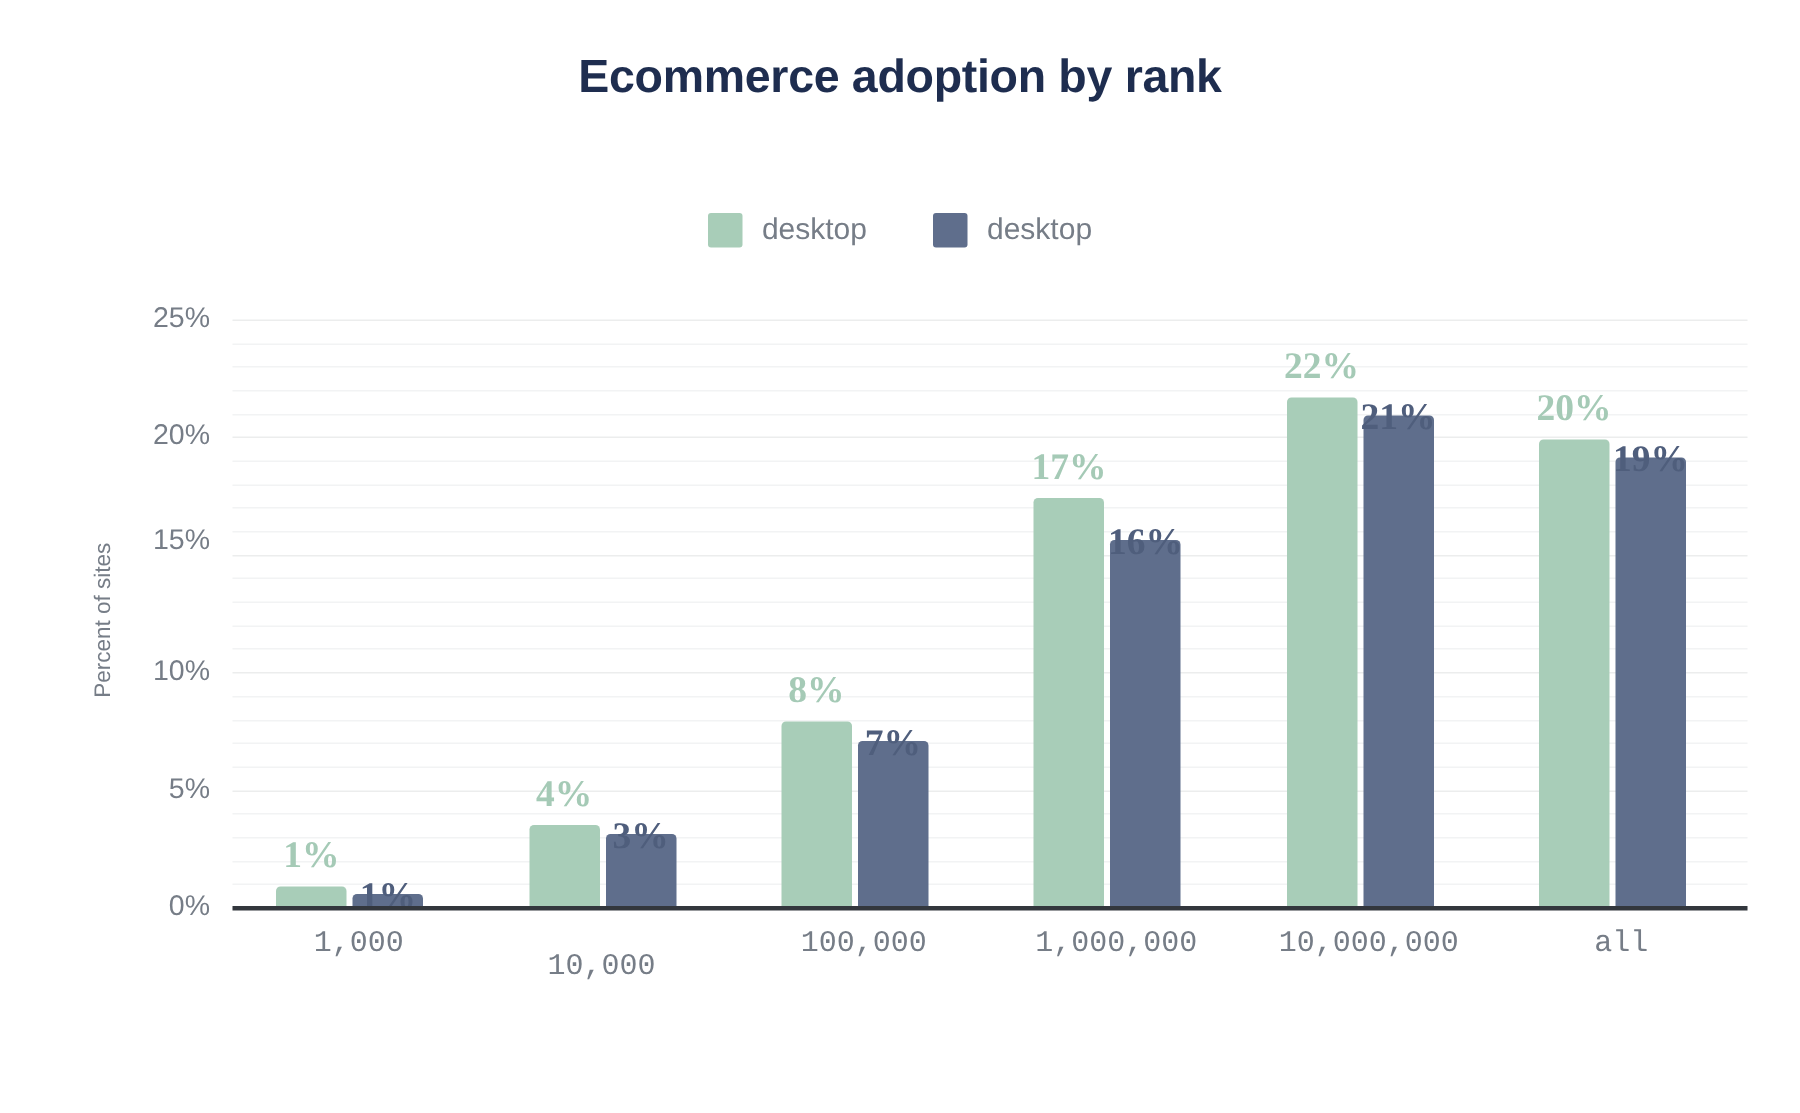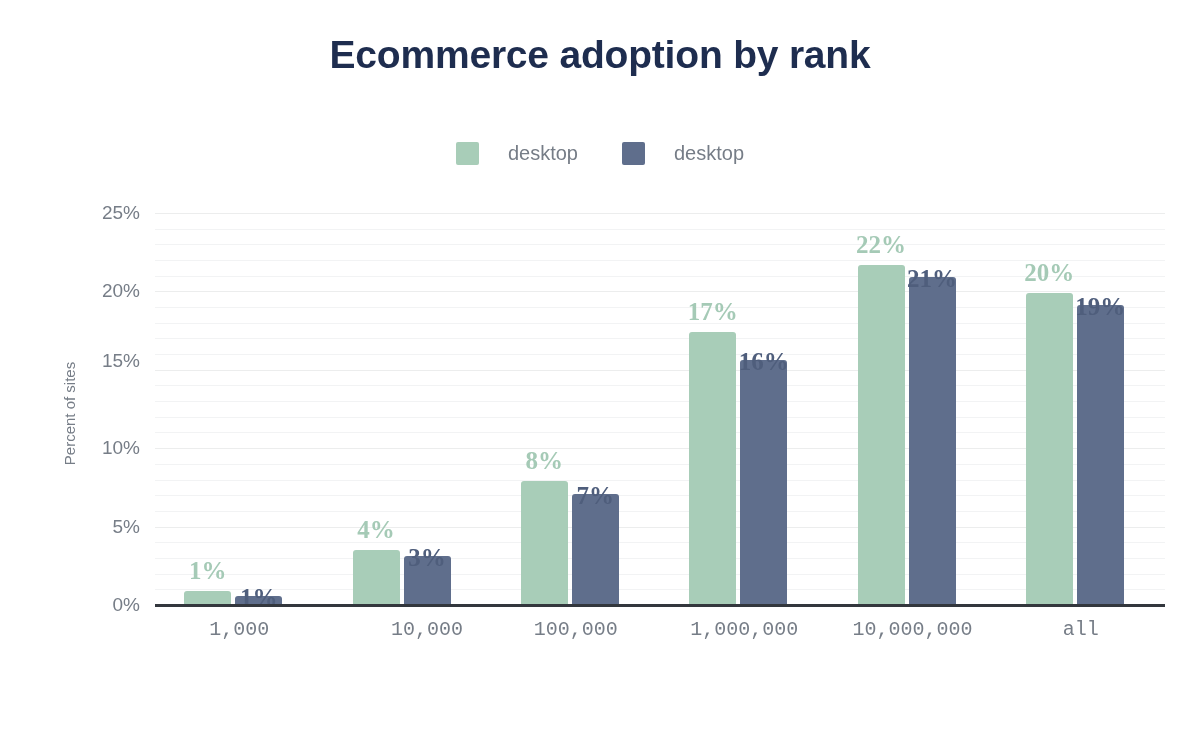--- a/index.html
+++ b/index.html
@@ -20,21 +20,21 @@
     inset: 0;
   }
 
   
   .chart-title {
     position: absolute;
     top: 33px;
     left: 0;
     width: 1200px;
     text-align: center;
-    font-size: 39px;
+    font-size: 31px;
     font-weight: bold;
     color: #1e2d4f;
     letter-spacing: -0.2px;
   }
   .chart-subtitle {
     position: absolute;
     top: 90px;
     left: 0;
     width: 1200px;
     text-align: center;
@@ -50,21 +50,21 @@
     left: 0;
     width: 1200px;
     display: flex;
     justify-content: center;
     align-items: center;
     gap: 44px;
   }
   .legend-item {
     display: flex;
     align-items: center;
-    gap: 29px;
+    gap: 13px;
   }
   .legend-swatch {
     width: 23px;
     height: 23px;
     border-radius: 2px;
     display: block;
   }
   .legend-label {
     font-size: 20px;
     color: #767d87;
@@ -247,21 +247,21 @@
       <div class="bar desktop" style="left: 870.833px; width: 47px; height: 312.157px; background: rgb(168, 205, 184);"></div>
       <div class="bar-label desktop" style="top: 53.8431px; left: 858.833px; width: 71px;">20%</div>
       <div class="bar mobile" style="left: 921.833px; width: 47px; height: 299.608px; background: rgb(95, 110, 140);"></div>
       <div class="bar-label mobile" style="top: 88.3922px; left: 909.833px; width: 71px;">19%</div>
     </div>
 
   <div class="axis-line"></div>
 
   <div id="xticks">
       <div class="xtick" style="left: 239.167px;">1,000</div>
-      <div class="xtick" style="left: 427px;">10,000</div>
+      <div class="xtick" style="left: 401px; margin-top: 15px;">10,000</div>
       <div class="xtick" style="left: 575.833px;">100,000</div>
       <div class="xtick" style="left: 744.167px;">1,000,000</div>
       <div class="xtick" style="left: 912.5px;">10,000,000</div>
       <div class="xtick" style="left: 1080.83px;">all</div>
     </div>
 
 
 </div>
 
 </body></html>

